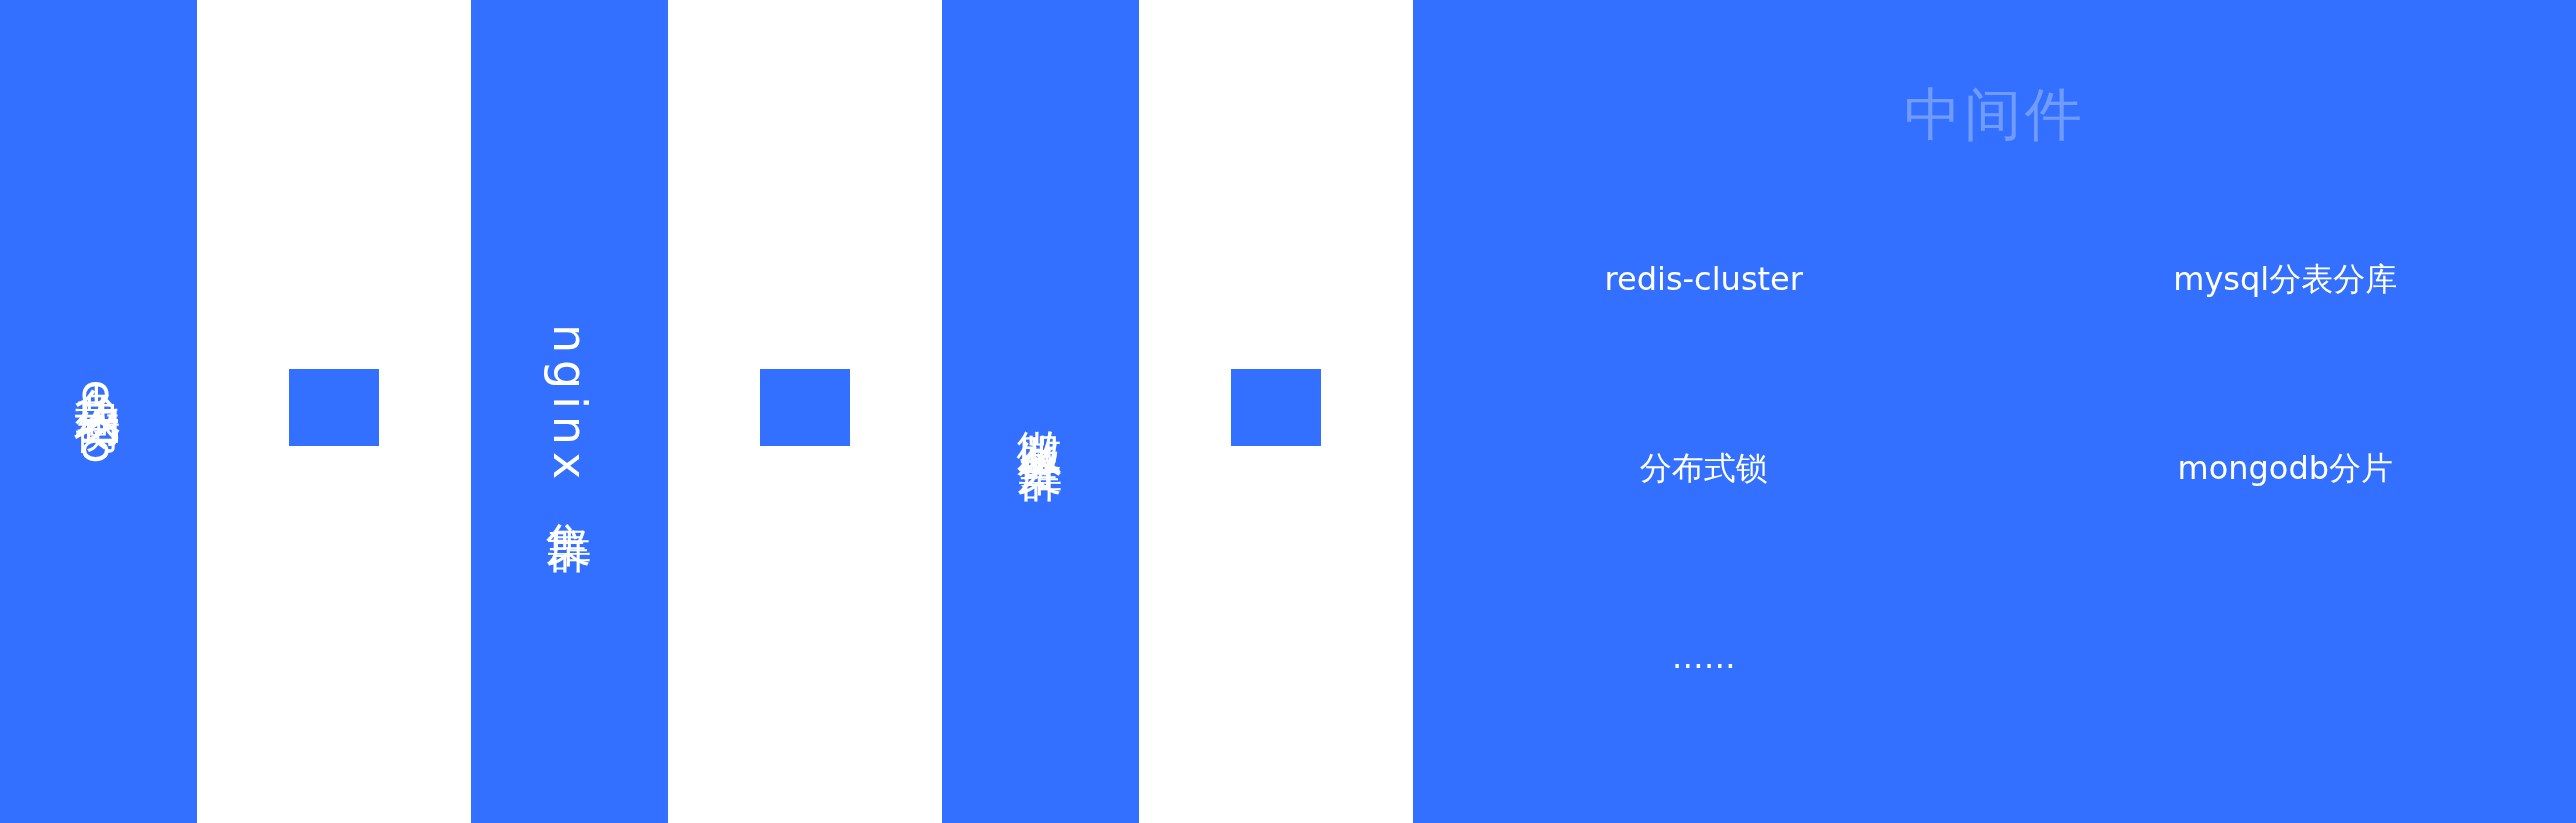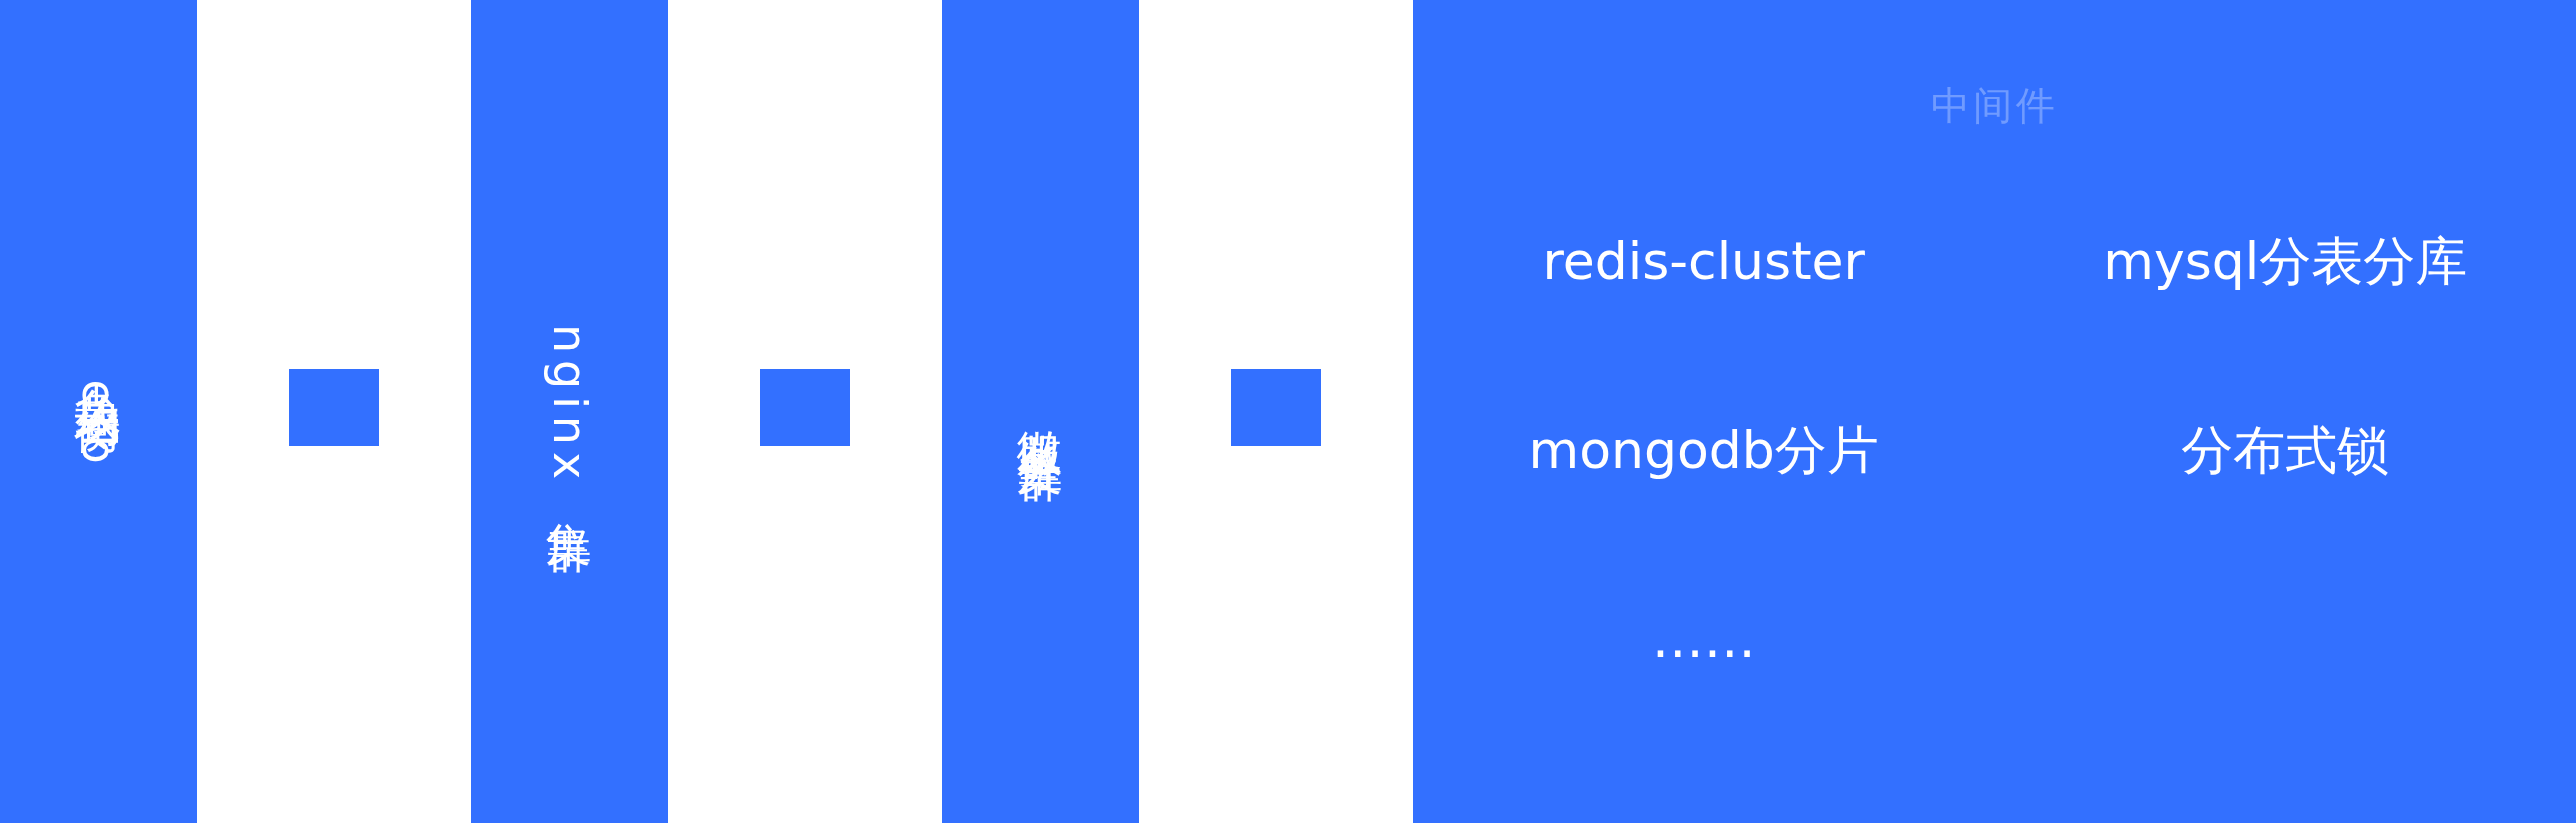--- a/index.html
+++ b/index.html
@@ -59,34 +59,34 @@
     flex: 1 1 auto;
     height: 100%;
     background: var(--accent);
     display: flex;
     flex-direction: column;
     align-items: stretch;
     padding-top: 86px;
   }
   .panel-title {
     text-align: center;
-    font-size: 39px;
+    font-size: 57px;
     line-height: 1;
     color: var(--panel-title-text);
     letter-spacing: 3.4px;
   }
   .panel-grid {
     margin-top: 106px;
     display: grid;
     grid-template-columns: 1fr 1fr;
     row-gap: 129px;
   }
   .panel-item {
     color: var(--text-on-accent);
-    font-size: 52px;
+    font-size: 32px;
     line-height: 60px;
     text-align: center;
     white-space: nowrap;
   }
 </style>
 </head>
 <body>
 
 <div class="diagram">
 
@@ -112,20 +112,20 @@
 
   <div class="gap">
     <div class="connector"></div>
   </div>
 
   <div class="panel">
     <div class="panel-title">中间件</div>
     <div class="panel-grid">
       <div class="panel-item">redis-cluster</div>
       <div class="panel-item">mysql分表分库</div>
+      <div class="panel-item">分布式锁</div>
       <div class="panel-item">mongodb分片</div>
-      <div class="panel-item">分布式锁</div>
       <div class="panel-item">……</div>
     </div>
   </div>
 
 </div>
 
 
 </body></html>

